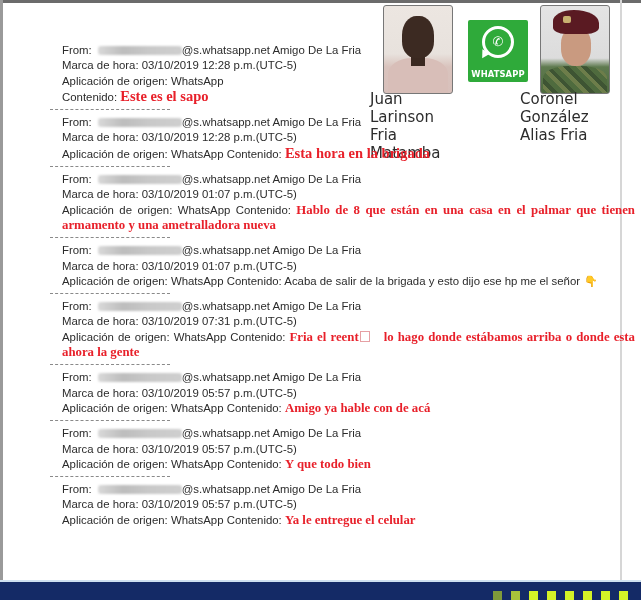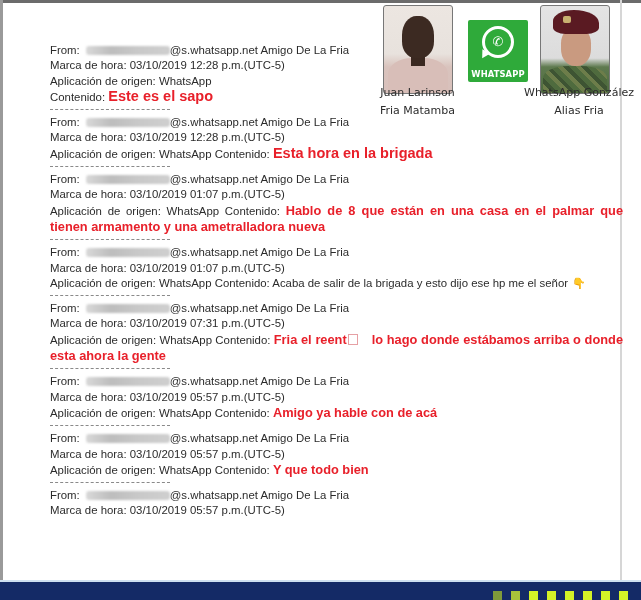--- a/index.html
+++ b/index.html
@@ -7,29 +7,29 @@
     width: 641px; height: 600px; overflow: hidden; position: relative;
     background: #ffffff;
     font-family: "Liberation Sans", sans-serif;
   }
   .top-rule { position: absolute; left: 0; top: 0; width: 641px; height: 3px; background: #6b6b6b; }
   .left-rule { position: absolute; left: 0; top: 0; width: 3px; height: 580px; background: #9a9a9a; }
   .right-rule { position: absolute; left: 620px; top: 0; width: 2px; height: 580px; background: #d6d6d6; }
   .page { position: absolute; left: 3px; top: 3px; width: 617px; height: 577px; background: #fff; }
 
   .messages { position: absolute; left: 50px; top: 43px; width: 580px; }
-  .msg { font-size: 11.4px; color: #2b2b2b; line-height: 15.3px; }
+  .msg { font-size: 11.4px; color: #2b2b2b; line-height: 15.3px; margin-left: 12px; }
   .msg .line { white-space: nowrap; }
   .msg .wrap { white-space: normal; width: 573px; text-align: justify; }
   .blur {
     display: inline-block; width: 84px; height: 9px; vertical-align: -1px;
     background: linear-gradient(90deg, #d9d9d9, #bdbdbd 30%, #c8c8c8 60%, #cfcfcf);
     filter: blur(1.3px); border-radius: 3px; margin-left: 6px;
   }
-  .content { color: #e8202a; font-weight: bold; font-size: 12.8px; }
+  .content { color: #e8202a; font-weight: bold; font-size: 12.8px; font-family: Liberation Serif, serif; }
   .content.big { font-size: 14.5px; }
   .sep {
     width: 120px; height: 1px; margin: 4px 0 4px 0;
     border-top: 1px dashed #8a8a8a;
   }
   .hand { color: #555; font-size: 11px; margin-left: 4px; }
   .tofu { display: inline-block; width: 8px; height: 9px; border: 1px solid #e6a0a4; vertical-align: -1px; margin: 0 14px 0 1px; }
 
   .people { position: absolute; left: 370px; top: 4px; width: 268px; height: 130px; }
   .photo {
@@ -47,21 +47,21 @@
 
   .wa-logo {
     position: absolute; left: 98px; top: 16px; width: 60px; height: 62px; background: #2faa3a;
     border-radius: 2px;
   }
   .wa-bubble { position: absolute; left: 14px; top: 6px; width: 32px; height: 32px; border: 3px solid #fff; border-radius: 50%; box-sizing: border-box; }
   .wa-tail { position: absolute; left: 12px; top: 31px; width: 0; height: 0; border-left: 4px solid transparent; border-right: 5px solid transparent; border-top: 8px solid #fff; transform: rotate(28deg); }
   .wa-phone { position: absolute; left: 24px; top: 15px; width: 12px; height: 14px; color: #fff; font-size: 13px; line-height: 14px; text-align: center; }
   .wa-text { position: absolute; left: 0; bottom: 3px; width: 60px; text-align: center; color: #fff; font-weight: bold; font-size: 8.4px; letter-spacing: 0.1px; font-family: "DejaVu Sans", sans-serif; }
 
-  .caption { position: absolute; top: 80px; font-size: 11px; color: #2c2c2c; text-align: center; line-height: 18px; font-family: "DejaVu Sans", sans-serif; }
+  .caption { position: absolute; top: 86px; font-size: 15px; color: #2c2c2c; text-align: left; line-height: 18px; font-family: "DejaVu Sans", sans-serif; }
   .caption.c1 { left: 0; width: 95px; }
   .caption.c2 { left: 150px; width: 118px; }
 
   .bottom-bar { position: absolute; left: 0; top: 580px; width: 641px; height: 20px; background: #142a66; }
   .bottom-bar .stripe-light { position: absolute; left: 0; top: 0; width: 641px; height: 2px; background: #cfe0f0; }
   .checker { position: absolute; left: 493px; top: 591px; height: 9px; display: flex; }
   .checker span { display: block; width: 9px; height: 9px; }
 </style>
 </head>
 <body>
@@ -88,21 +88,21 @@
     <div class="body2"></div>
     <div class="face2"></div>
     <div class="beret"></div>
     <div class="badge"></div>
   </div>
   <div class="caption c1">
     <div>Juan Larinson</div>
     <div>Fria Matamba</div>
   </div>
   <div class="caption c2">
-    <div>WhatsApp González</div>
+    <div>Coronel González</div>
     <div>Alias Fria</div>
   </div>
 </div>
 
 <div class="messages">
 
   <div class="msg">
     <div class="line"><span>From:</span><span class="blur"></span><span>@s.whatsapp.net Amigo De La Fria</span></div>
     <div class="line"><span>Marca de hora:</span> <span>03/10/2019 12:28 p.m.(UTC-5)</span></div>
     <div class="line"><span>Aplicación de origen:</span> <span>WhatsApp</span></div>
@@ -148,20 +148,21 @@
   <div class="msg">
     <div class="line"><span>From:</span><span class="blur"></span><span>@s.whatsapp.net Amigo De La Fria</span></div>
     <div class="line"><span>Marca de hora:</span> <span>03/10/2019 05:57 p.m.(UTC-5)</span></div>
     <div class="line"><span>Aplicación de origen:</span> <span>WhatsApp</span> <span>Contenido:</span> <span class="content">Y que todo bien</span></div>
   </div>
   <div class="sep"></div>
 
   <div class="msg">
     <div class="line"><span>From:</span><span class="blur"></span><span>@s.whatsapp.net Amigo De La Fria</span></div>
     <div class="line"><span>Marca de hora:</span> <span>03/10/2019 05:57 p.m.(UTC-5)</span></div>
+    <div class="line"><span>Aplicación de origen:</span> <span>WhatsApp</span> <span>Contenido:</span> <span class="content">Ya le entregue el celular</span></div>
   </div>
 </div>
 
 <div class="bottom-bar">
   <div class="stripe-light"></div>
 </div>
 <div class="checker">
   <span style="background:#7f9a3a"></span>
     <span style="background:#142a66"></span>
   <span style="background:#a8c23a"></span>

